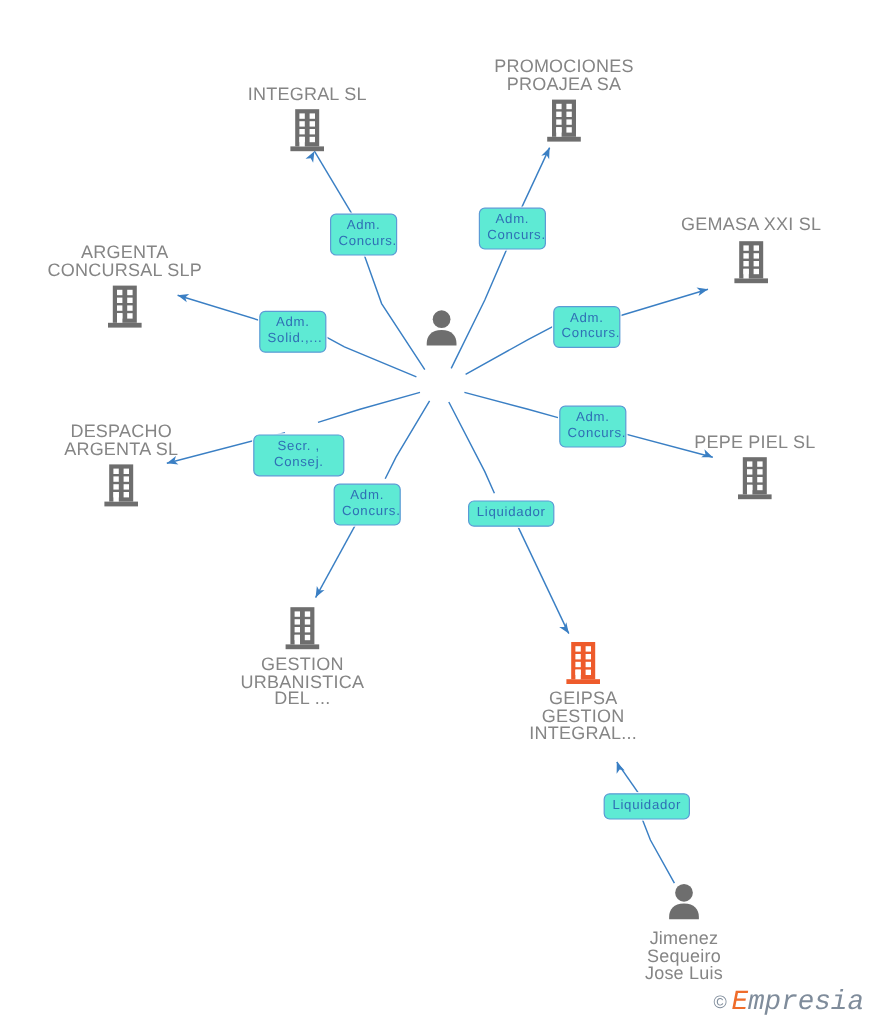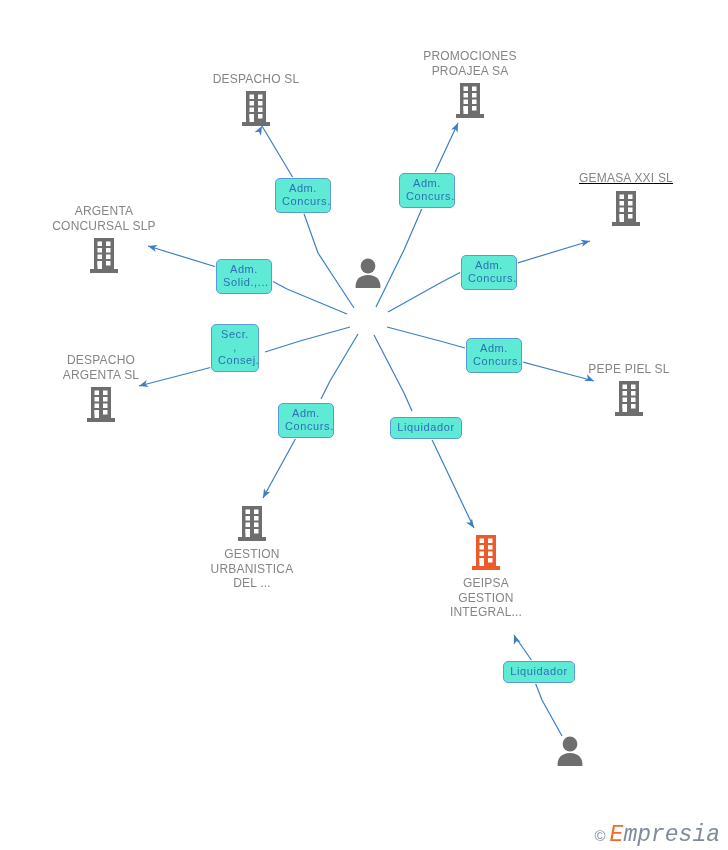--- a/index.html
+++ b/index.html
@@ -33,21 +33,21 @@
     user-select: none;
   }
   .node .glyph {
     display: block;
     height: 40px;
     line-height: 0;
   }
   .node .glyph svg { display: inline-block; }
   .node .caption {
     display: block;
-    font-size: 12px;
+    font-size: 15px;
     line-height: 14.5px;
     color: #858585;
     letter-spacing: 0.2px;
     white-space: pre-line;
   }
   .node.cap-above .caption { margin-bottom: 3px; }
   .node.cap-below .caption { margin-top: 3px; }
 
   .edge-label {
     position: absolute;
@@ -118,21 +118,21 @@
       <line x1="426" y1="427" x2="474" y2="528" stroke="#3a7fc4" stroke-width="1.2"></line>
       <polyline points="374,335 404,393 412,411" fill="none" stroke="#3a7fc4" stroke-width="1.2"></polyline>
       <path d="M0,0 L-9,-3.6 L-6.6,0 L-9,3.6 Z" fill="#3a7fc4" transform="translate(474,528) rotate(56)"></path>
       <line x1="539" y1="671" x2="514" y2="635" stroke="#3a7fc4" stroke-width="1.2"></line>
       <polyline points="562,736 542,700 535,682" fill="none" stroke="#3a7fc4" stroke-width="1.2"></polyline>
       <path d="M0,0 L-9,-3.6 L-6.6,0 L-9,3.6 Z" fill="#3a7fc4" transform="translate(514,635) rotate(249)"></path>
     </svg>
 
   <div id="node-layer">
       <div class="node cap-above" style="left: 256px; top: 71.5px;">
-        <span class="caption">DESPACHO SL</span>
+        <span class="caption">INTEGRAL SL</span>
         <span class="glyph"><svg width="30" height="38" viewBox="0 0 30 38">
             <g fill="#6e6e6e">
               <rect x="5" y="2" width="20" height="31"></rect>
               <rect x="1" y="33" width="28" height="4"></rect>
               <rect x="8.5" y="5.5" width="4.5" height="4.5" fill="#ffffff"></rect>
               <rect x="17" y="5.5" width="4.5" height="4.5" fill="#ffffff"></rect>
               <rect x="8.5" y="12" width="4.5" height="4.5" fill="#ffffff"></rect>
               <rect x="17" y="12" width="4.5" height="4.5" fill="#ffffff"></rect>
               <rect x="8.5" y="18.5" width="4.5" height="4.5" fill="#ffffff"></rect>
               <rect x="17" y="18.5" width="4.5" height="4.5" fill="#ffffff"></rect>
@@ -173,21 +173,21 @@
               <rect x="8.5" y="12" width="4.5" height="4.5" fill="#ffffff"></rect>
               <rect x="17" y="12" width="4.5" height="4.5" fill="#ffffff"></rect>
               <rect x="8.5" y="18.5" width="4.5" height="4.5" fill="#ffffff"></rect>
               <rect x="17" y="18.5" width="4.5" height="4.5" fill="#ffffff"></rect>
               <rect x="8.5" y="25" width="4.5" height="4.5" fill="#ffffff"></rect>
               <rect x="17" y="25" width="4.5" height="4.5" fill="#ffffff"></rect>
               <rect x="8.5" y="25" width="4.5" height="8" fill="#ffffff"></rect>
             </g>
           </svg></span>
       </div>
-      <div class="node cap-above" style="left: 626px; top: 171px; text-decoration: underline;">
+      <div class="node cap-above" style="left: 626px; top: 181px;">
         <span class="caption">GEMASA XXI SL</span>
         <span class="glyph"><svg width="30" height="38" viewBox="0 0 30 38">
             <g fill="#6e6e6e">
               <rect x="5" y="2" width="20" height="31"></rect>
               <rect x="1" y="33" width="28" height="4"></rect>
               <rect x="8.5" y="5.5" width="4.5" height="4.5" fill="#ffffff"></rect>
               <rect x="17" y="5.5" width="4.5" height="4.5" fill="#ffffff"></rect>
               <rect x="8.5" y="12" width="4.5" height="4.5" fill="#ffffff"></rect>
               <rect x="17" y="12" width="4.5" height="4.5" fill="#ffffff"></rect>
               <rect x="8.5" y="18.5" width="4.5" height="4.5" fill="#ffffff"></rect>
@@ -283,32 +283,35 @@
 GESTION
 INTEGRAL...</span>
       </div>
       <div class="node cap-below" style="left: 570px; top: 733px;">
         <span class="glyph"><svg width="30" height="34" viewBox="0 0 30 34">
             <g fill="#6e6e6e">
               <circle cx="15" cy="11" r="7.4"></circle>
               <path d="M15 20 C 6.4 20 2.6 25.2 2.6 31.2 L 2.6 33 L 27.4 33 L 27.4 31.2 C 27.4 25.2 23.6 20 15 20 Z"></path>
             </g>
           </svg></span>
+        <span class="caption">Jimenez
+Sequeiro
+Jose Luis</span>
       </div>
     </div>
   <div id="label-layer">
       <div class="edge-label" style="left: 275px; top: 178px; width: 56px; min-height: 33px;">Adm.
 Concurs.</div>
       <div class="edge-label" style="left: 399px; top: 173px; width: 56px; min-height: 33px;">Adm.
 Concurs.</div>
       <div class="edge-label" style="left: 216px; top: 259px; width: 56px; min-height: 33px;">Adm.
 Solid.,...</div>
       <div class="edge-label" style="left: 461px; top: 255px; width: 56px; min-height: 33px;">Adm.
 Concurs.</div>
-      <div class="edge-label" style="left: 211px; top: 324px; width: 48px; min-height: 33px;">Secr. ,
+      <div class="edge-label" style="left: 211px; top: 362px; width: 76px; min-height: 33px;">Secr. ,
 Consej.</div>
       <div class="edge-label" style="left: 466px; top: 338px; width: 56px; min-height: 33px;">Adm.
 Concurs.</div>
       <div class="edge-label" style="left: 278px; top: 403px; width: 56px; min-height: 33px;">Adm.
 Concurs.</div>
       <div class="edge-label" style="left: 390px; top: 417px; width: 72px; min-height: 20px;">Liquidador</div>
       <div class="edge-label" style="left: 503px; top: 661px; width: 72px; min-height: 20px;">Liquidador</div>
     </div>
 
   <div id="watermark">

